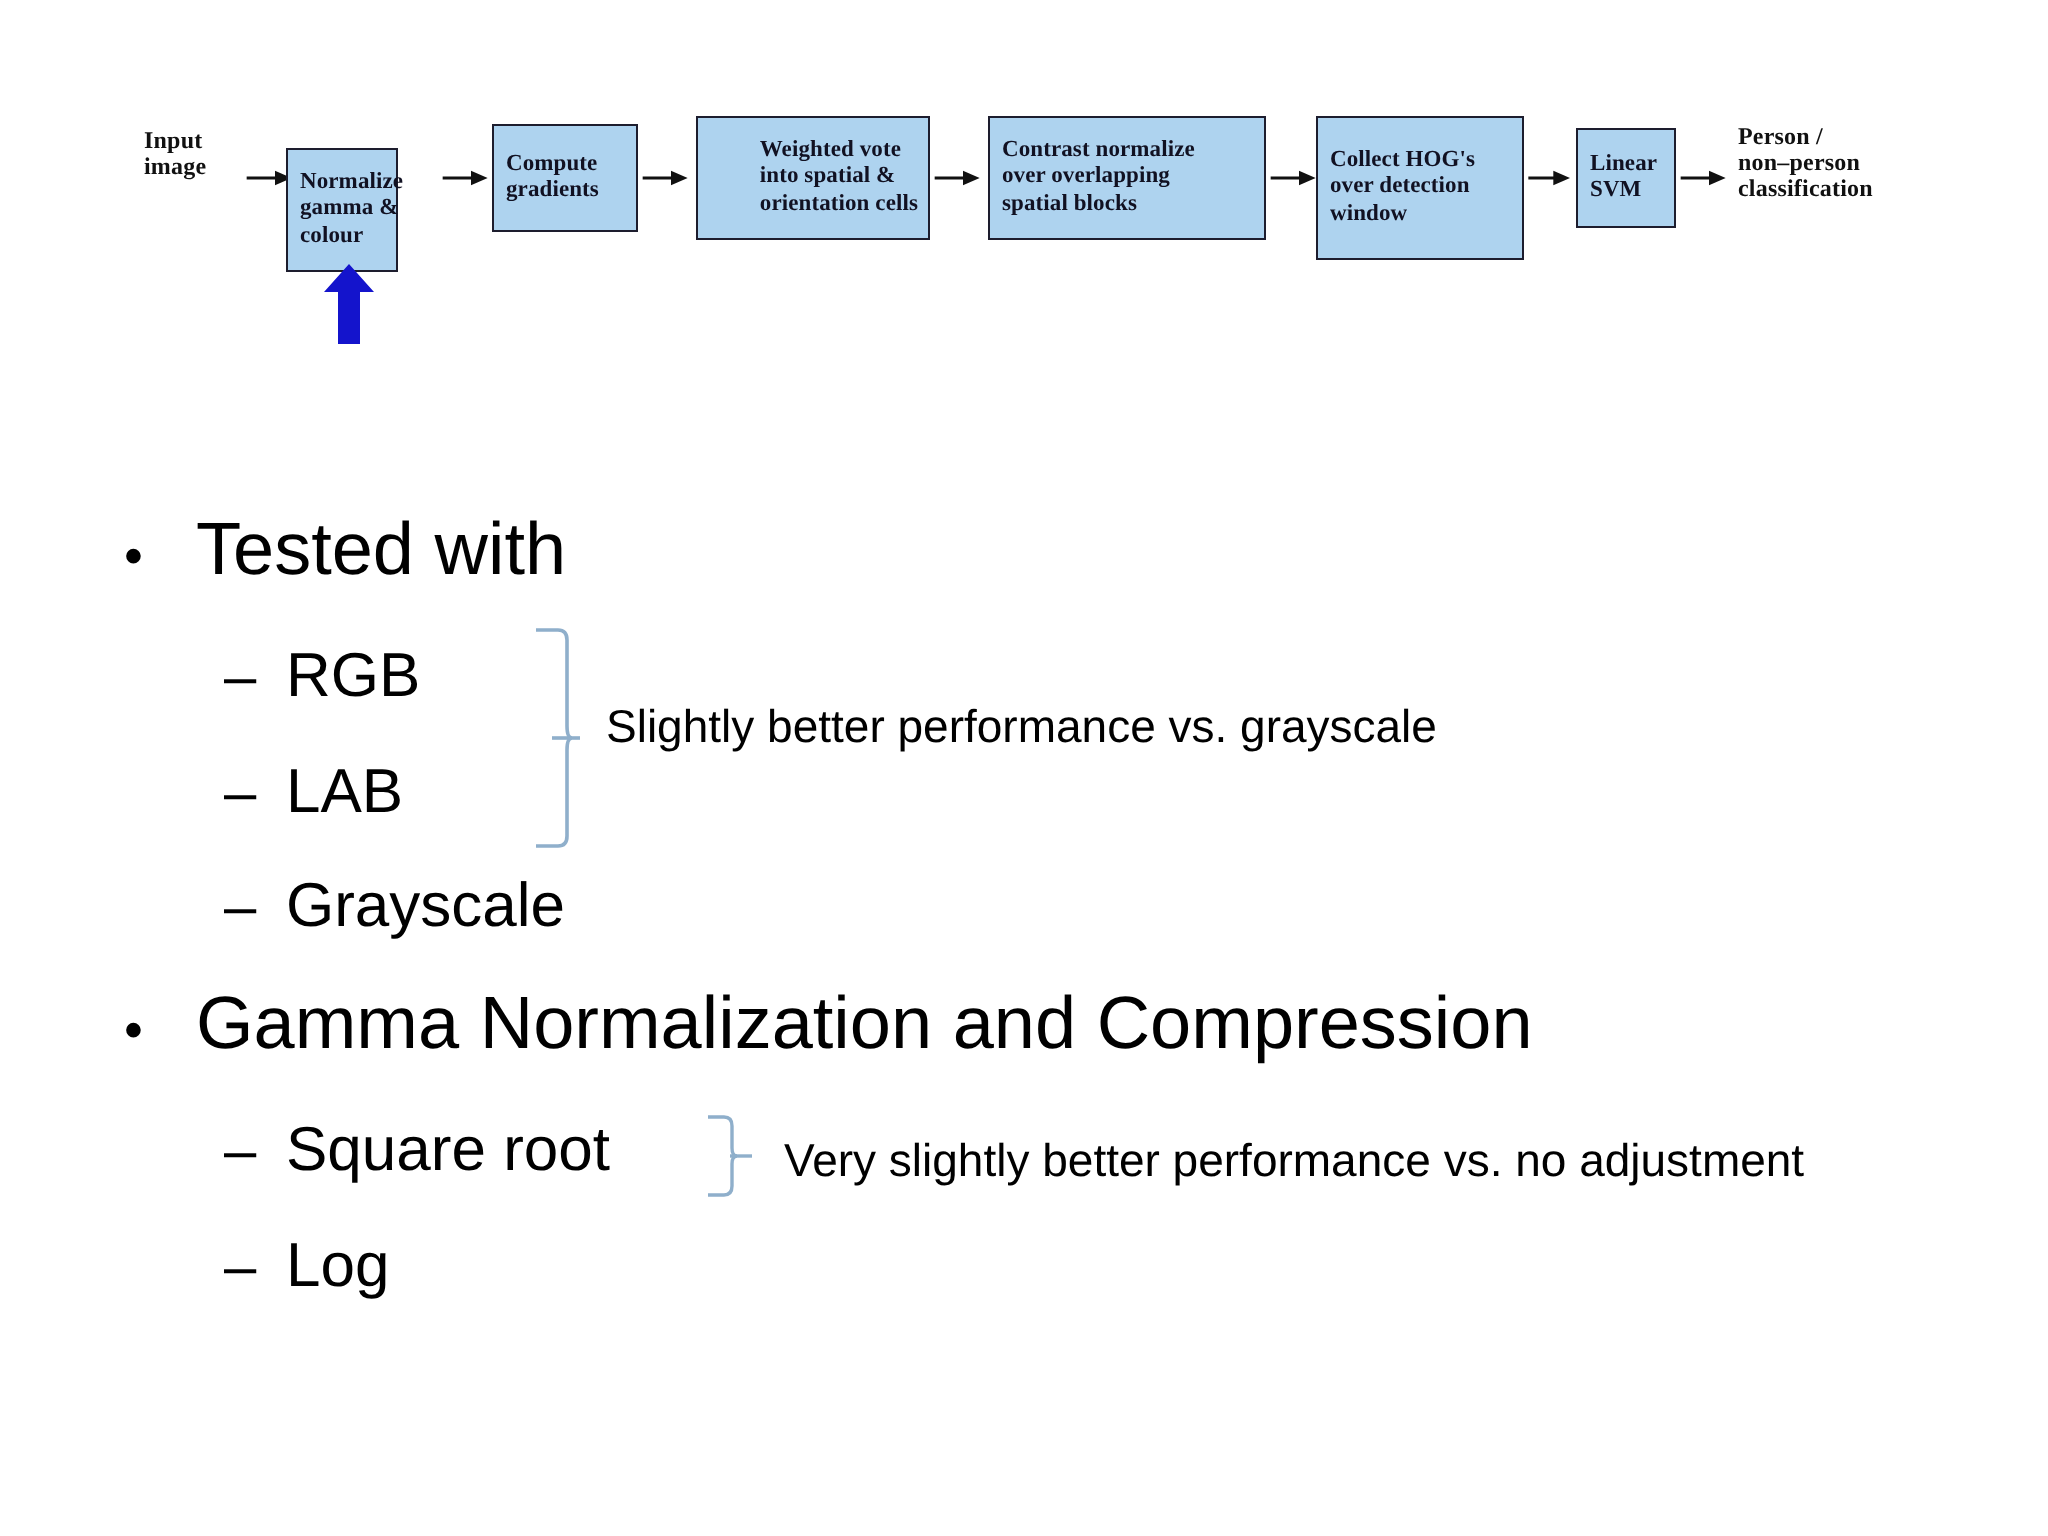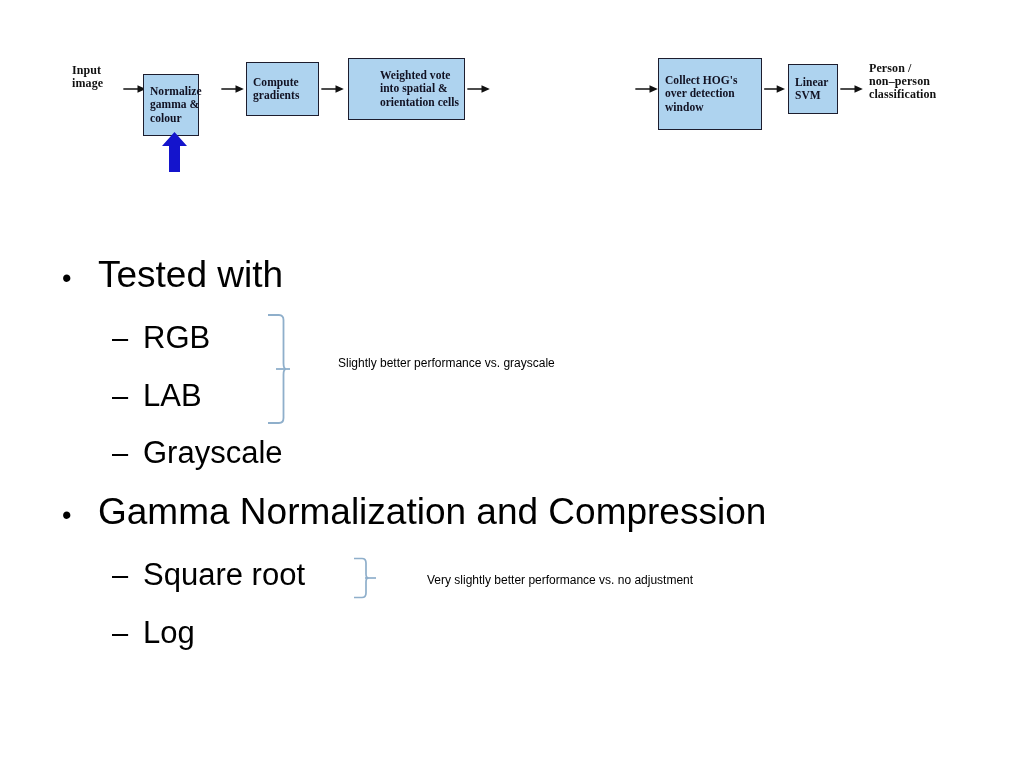--- a/index.html
+++ b/index.html
@@ -92,26 +92,25 @@
     font-family: "Liberation Sans", sans-serif;
     white-space: nowrap;
   }
   .lvl2 .marker {
     width: 31px;
     display: inline-block;
     font-size: 29px;
   }
   .annot {
     position: absolute;
-    font-size: 12px;
+    font-size: 23px;
     line-height: 22px;
     color: #000000;
     font-family: "Liberation Sans", sans-serif;
     white-space: nowrap;
-    margin-left: 35px;
   }
   .brace {
     position: absolute;
   }
 </style>
 </head>
 <body>
 
 <div id="pipeline">
 
@@ -148,20 +147,25 @@
     <span class="flow-box-text">Weighted vote
 into spatial &amp;
 orientation cells</span>
   </div>
 
   <svg class="flow-arrow" style="left:465px; top:84px;" width="28" height="12" viewBox="0 0 28 12">
     <line x1="0" y1="6" x2="20" y2="6" stroke="#111" stroke-width="1.8"></line>
     <polygon points="17,1.6 27,6 17,10.4" fill="#111"></polygon>
   </svg>
 
+  <div class="flow-box" style="left:494px; top:58px; width:139px; height:62px;">
+    <span class="flow-box-text">Contrast normalize
+over overlapping
+spatial blocks</span>
+  </div>
 
   <svg class="flow-arrow" style="left:633px; top:84px;" width="28" height="12" viewBox="0 0 28 12">
     <line x1="0" y1="6" x2="20" y2="6" stroke="#111" stroke-width="1.8"></line>
     <polygon points="17,1.6 27,6 17,10.4" fill="#111"></polygon>
   </svg>
 
   <div class="flow-box" style="left:658px; top:58px; width:104px; height:72px;">
     <span class="flow-box-text">Collect HOG's
 over detection
 window</span>

